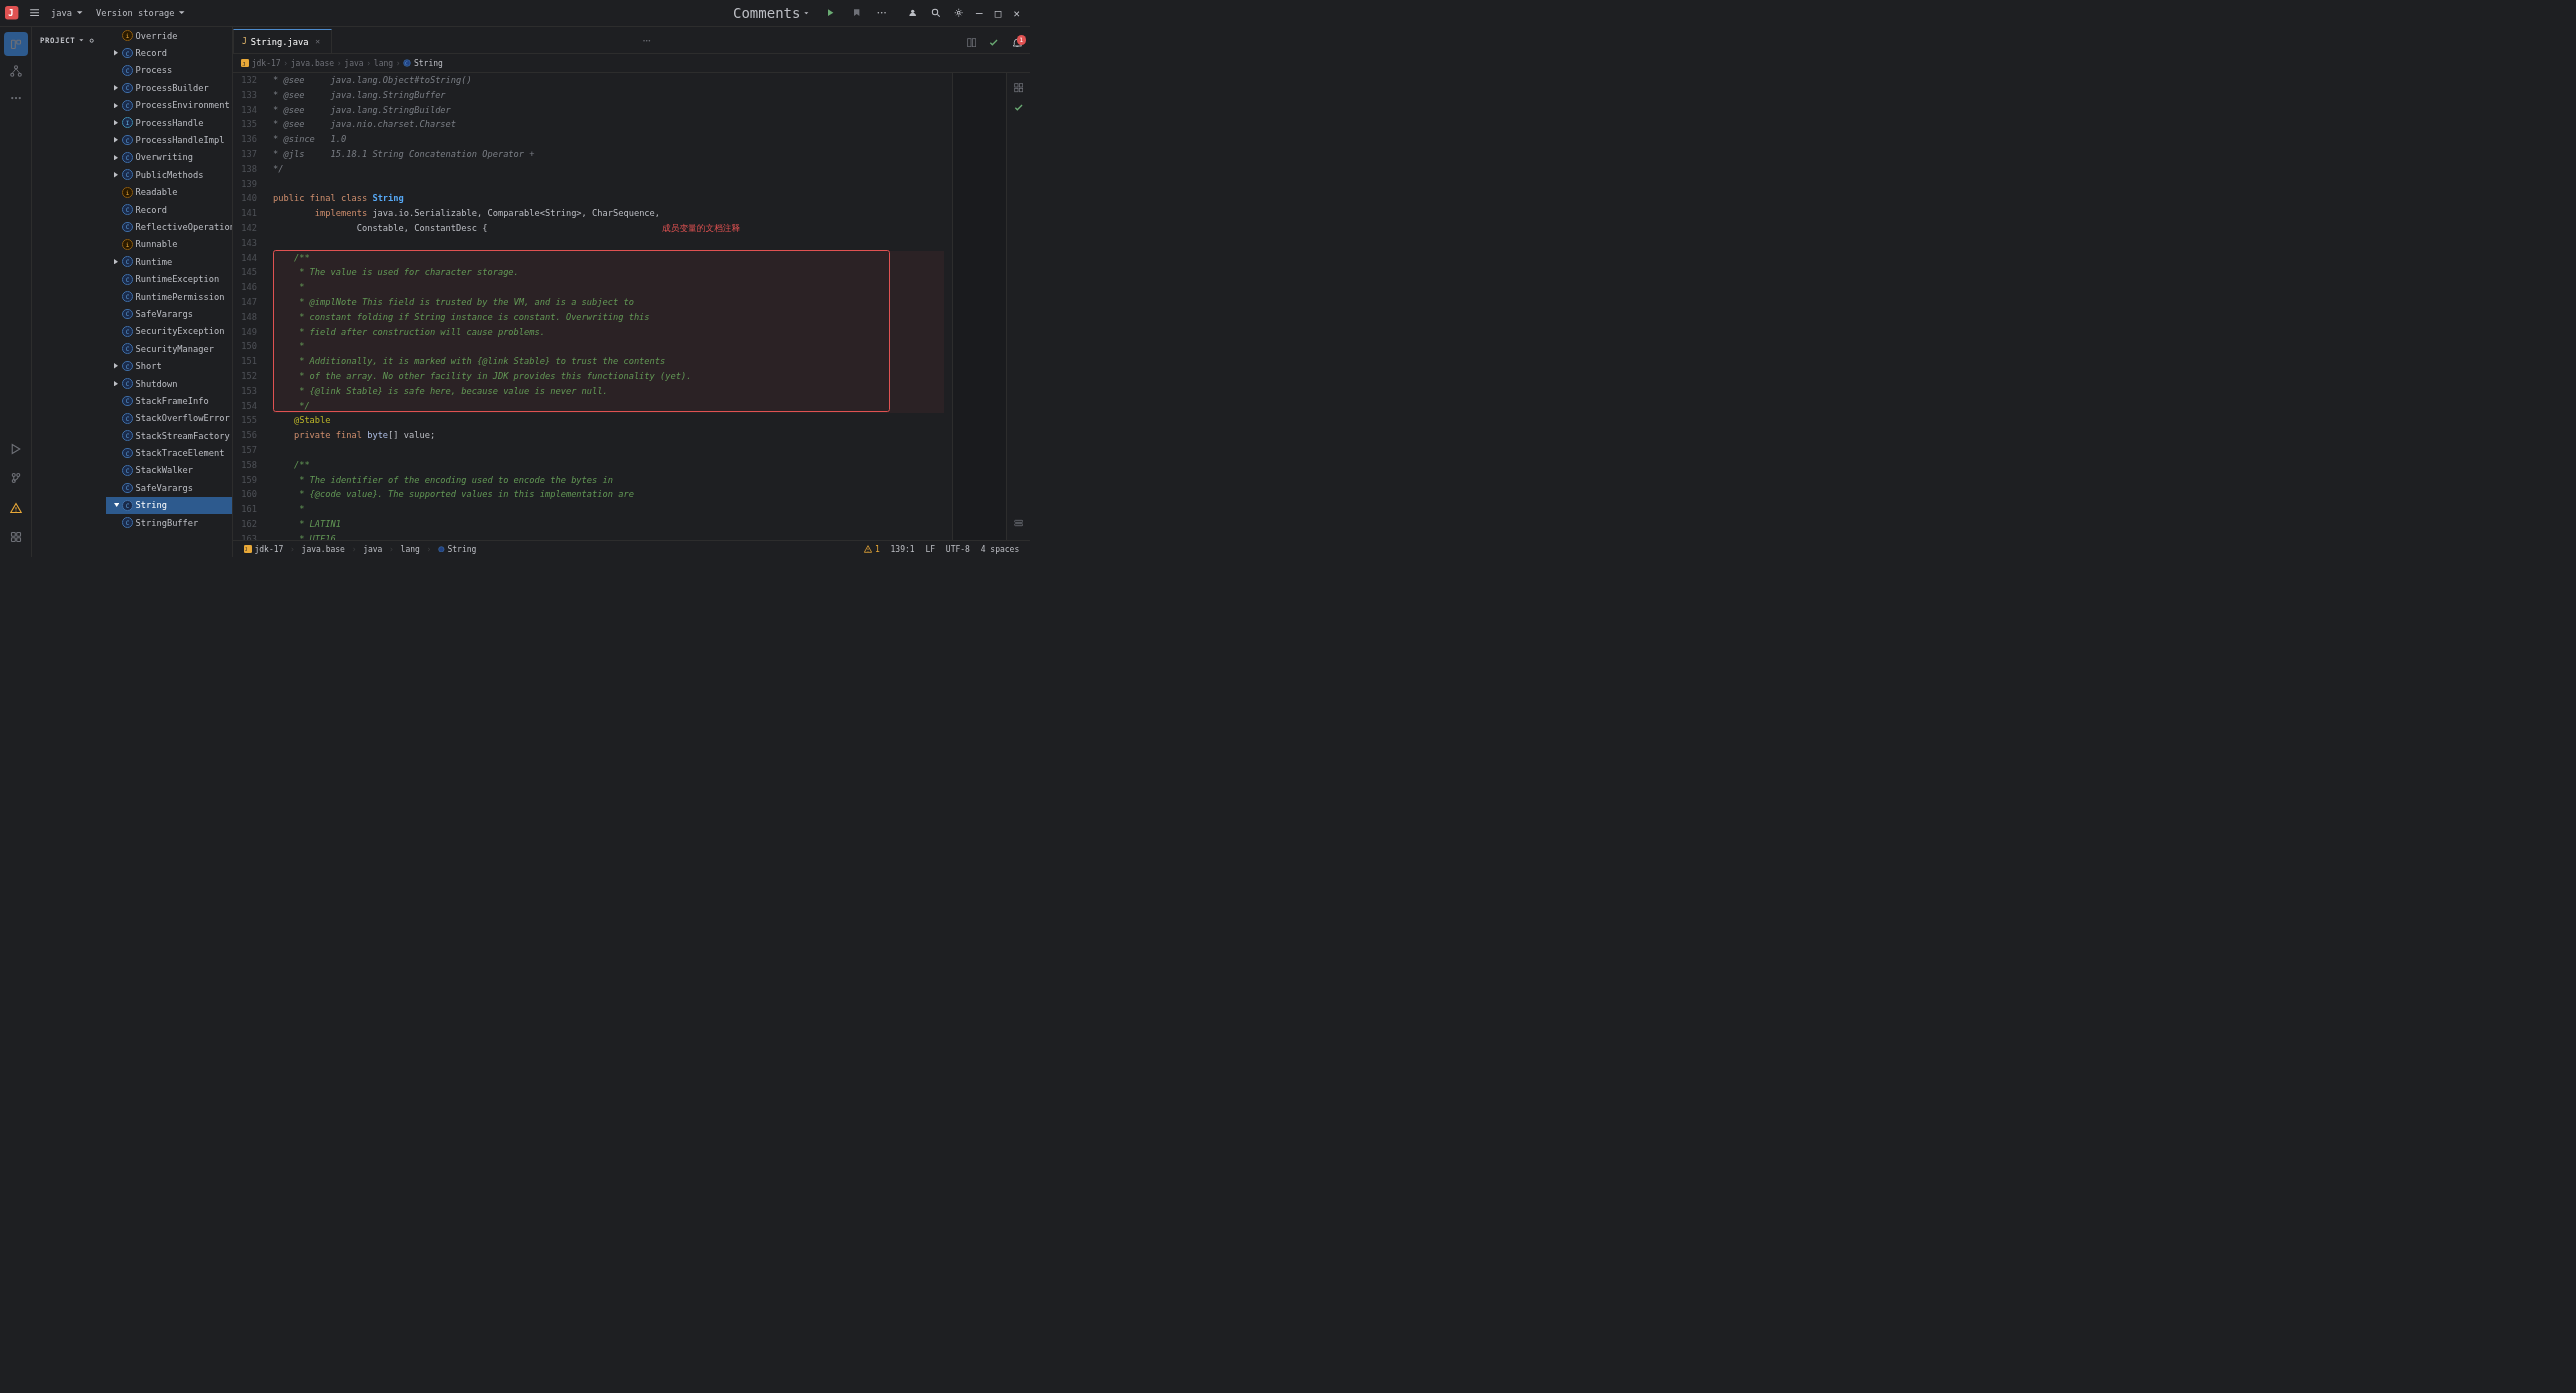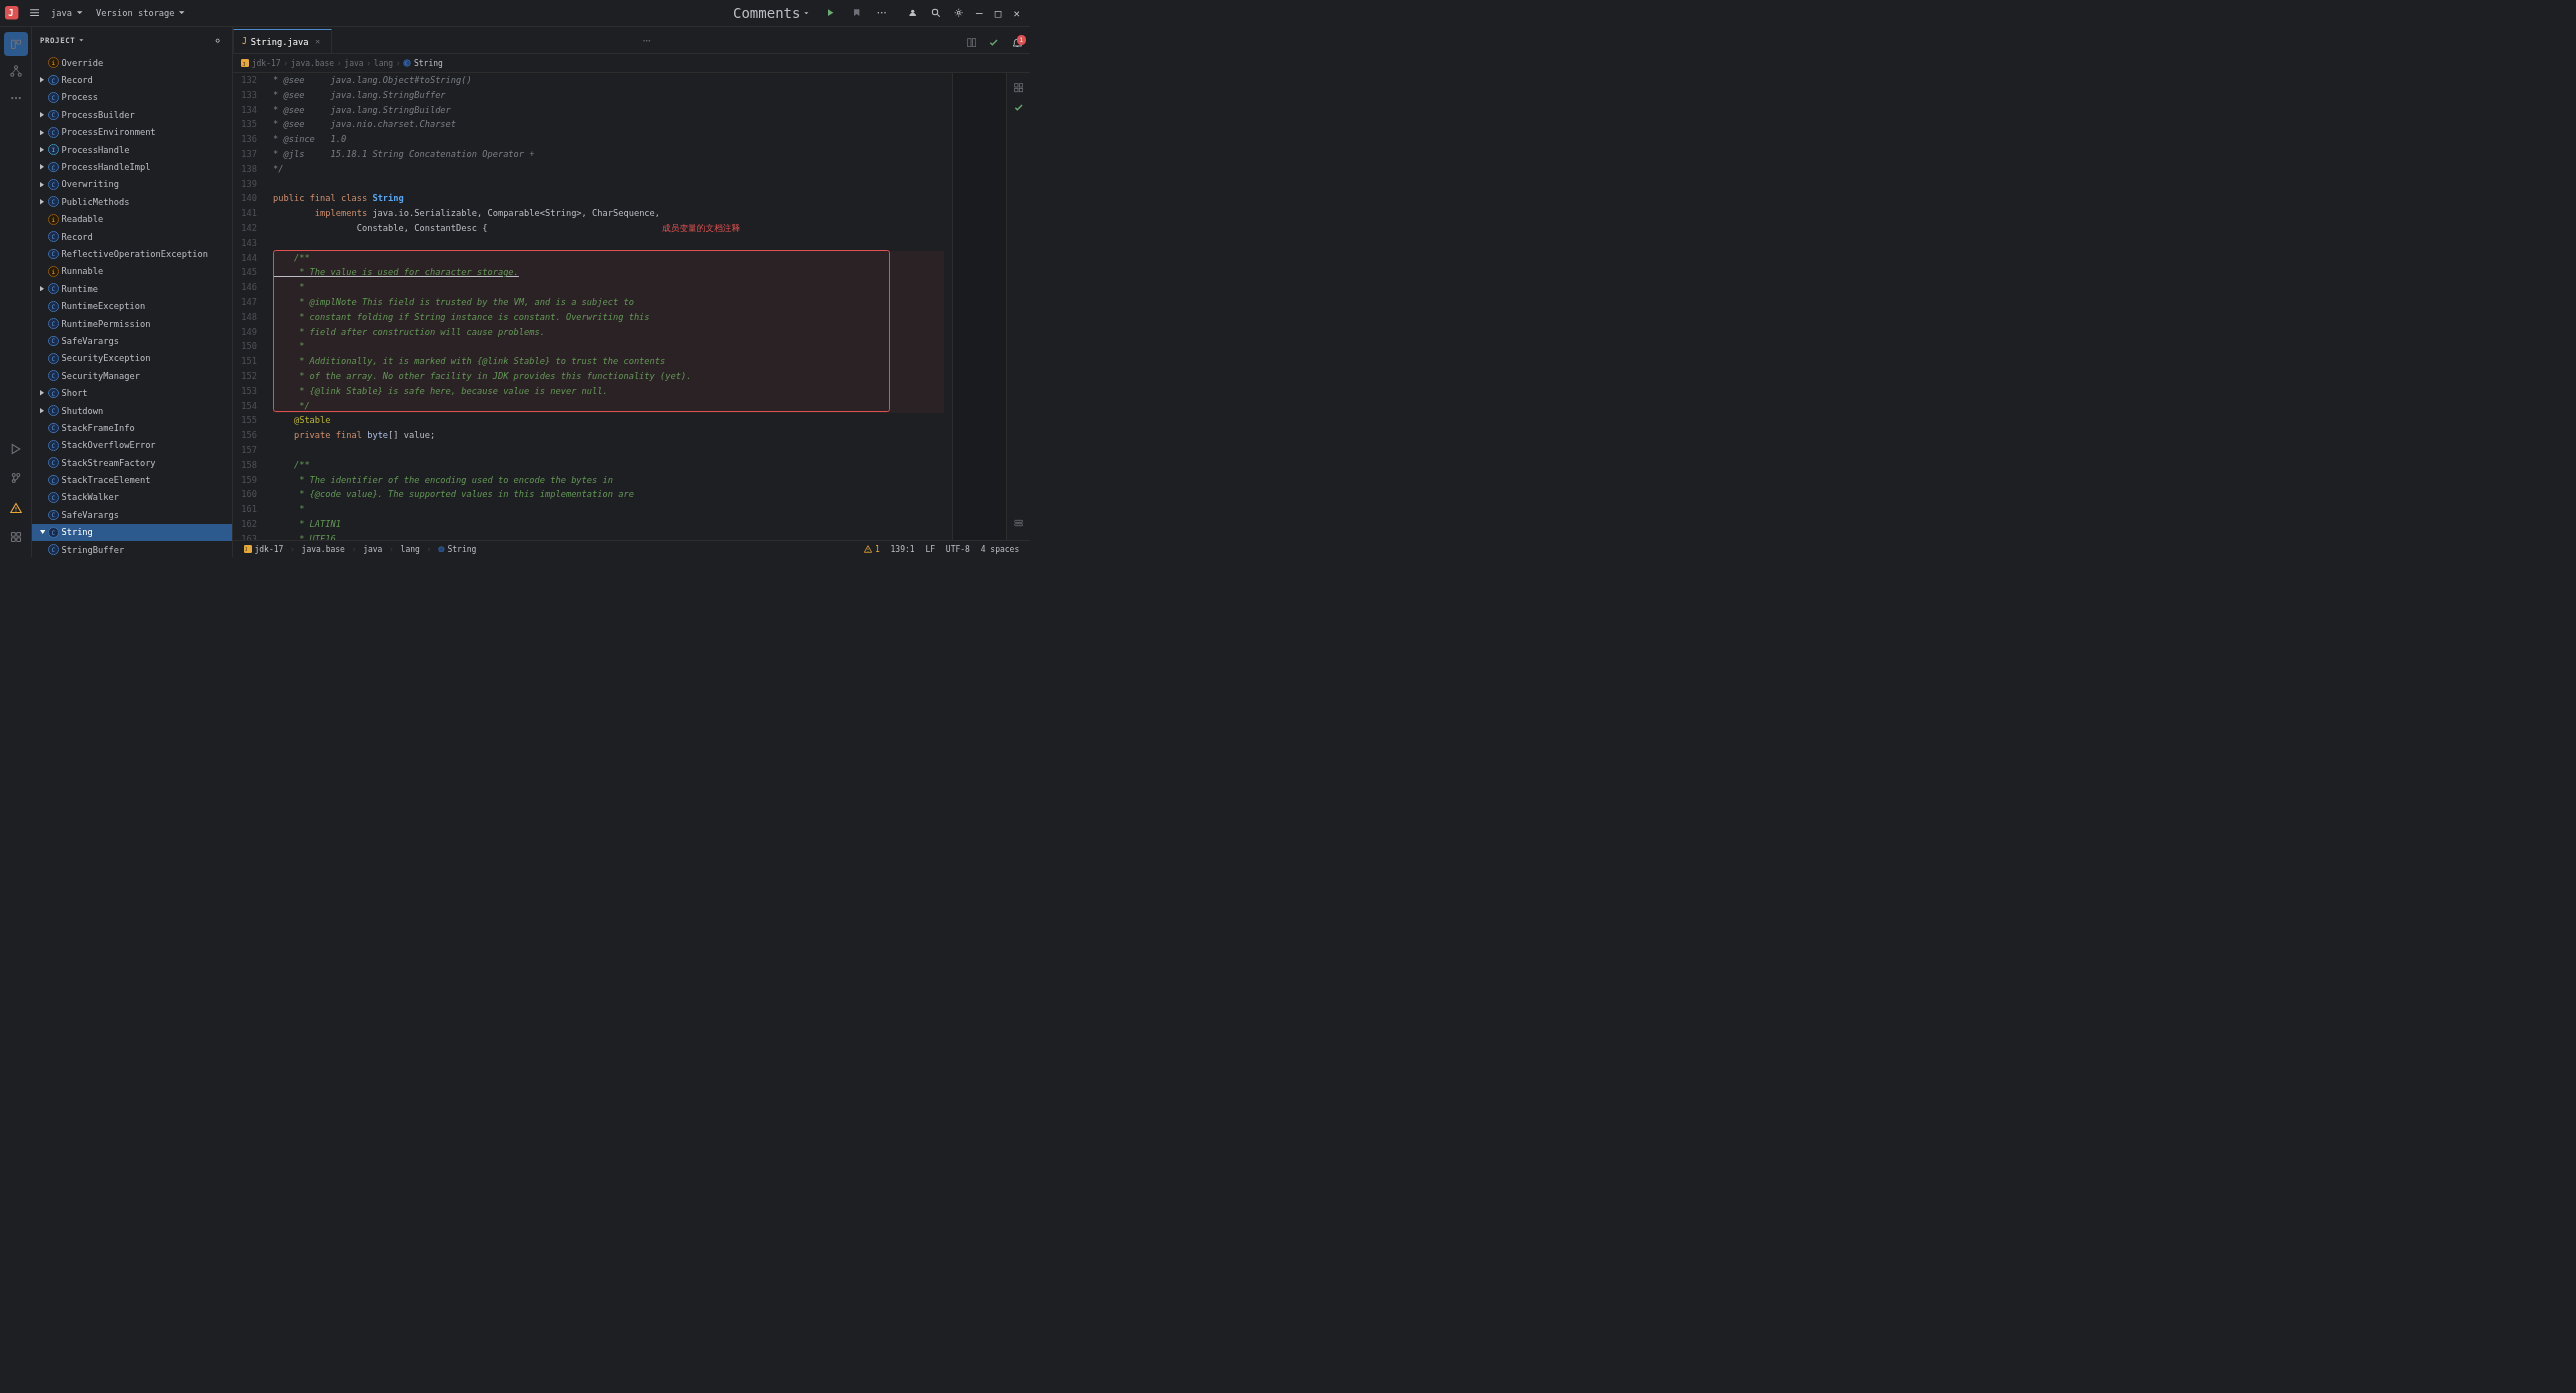--- a/index.html
+++ b/index.html
@@ -116,21 +116,21 @@
       flex-direction: column;
       align-items: center;
       gap: 2.7px;
     }
 
     
     .sidebar {
       width: 201px;
       background: #1e1f22;
       display: flex;
-      flex-direction: column;
+      flex-direction: row;
       border-right: 0.7px solid #2d2d2d;
       flex-shrink: 0;
       overflow: hidden;
     }
     .sidebar-header {
       height: 27px;
       display: flex;
       align-items: center;
       padding: 0 8px;
       font-size: 7.4px;
@@ -869,21 +869,21 @@
                   <div class="code-line" style=""><span class="comment">*&nbsp;@see&nbsp;&nbsp;&nbsp;&nbsp;&nbsp;java.nio.charset.Charset</span></div>
                   <div class="code-line" style=""><span class="comment">*&nbsp;@since&nbsp;&nbsp;&nbsp;1.0</span></div>
                   <div class="code-line" style=""><span class="comment">*&nbsp;@jls&nbsp;&nbsp;&nbsp;&nbsp;&nbsp;15.18.1&nbsp;String&nbsp;Concatenation&nbsp;Operator&nbsp;+</span></div>
                   <div class="code-line" style=""><span class="comment">*/</span></div>
                   <div class="code-line" style=""><span class="plain"></span></div>
                   <div class="code-line" style=""><span class="kw">public</span><span class="plain">&nbsp;</span><span class="kw">final</span><span class="plain">&nbsp;</span><span class="kw">class</span><span class="plain">&nbsp;</span><span class="bold-class">String</span></div>
                   <div class="code-line" style=""><span class="plain">&nbsp;&nbsp;&nbsp;&nbsp;&nbsp;&nbsp;&nbsp;&nbsp;</span><span class="kw">implements</span><span class="plain">&nbsp;java.io.Serializable,&nbsp;Comparable&lt;String&gt;,&nbsp;CharSequence,</span></div>
                   <div class="code-line" style=""><span class="plain">&nbsp;&nbsp;&nbsp;&nbsp;&nbsp;&nbsp;&nbsp;&nbsp;&nbsp;&nbsp;&nbsp;&nbsp;&nbsp;&nbsp;&nbsp;&nbsp;Constable,&nbsp;ConstantDesc&nbsp;{</span></div>
                   <div class="code-line" style=""><span class="plain"></span></div>
                   <div class="code-line" style="background:rgba(255,82,82,0.06);"><span class="javadoc">&nbsp;&nbsp;&nbsp;&nbsp;/**</span></div>
-                  <div class="code-line" style="background:rgba(255,82,82,0.06);text-decoration:underline;"><span class="javadoc">&nbsp;&nbsp;&nbsp;&nbsp;&nbsp;*&nbsp;The&nbsp;value&nbsp;is&nbsp;used&nbsp;for&nbsp;character&nbsp;storage.</span></div>
+                  <div class="code-line" style="background:rgba(255,82,82,0.06);"><span class="javadoc">&nbsp;&nbsp;&nbsp;&nbsp;&nbsp;*&nbsp;The&nbsp;value&nbsp;is&nbsp;used&nbsp;for&nbsp;character&nbsp;storage.</span></div>
                   <div class="code-line" style="background:rgba(255,82,82,0.06);"><span class="javadoc">&nbsp;&nbsp;&nbsp;&nbsp;&nbsp;*</span></div>
                   <div class="code-line" style="background:rgba(255,82,82,0.06);"><span class="javadoc">&nbsp;&nbsp;&nbsp;&nbsp;&nbsp;*&nbsp;@implNote&nbsp;This&nbsp;field&nbsp;is&nbsp;trusted&nbsp;by&nbsp;the&nbsp;VM,&nbsp;and&nbsp;is&nbsp;a&nbsp;subject&nbsp;to</span></div>
                   <div class="code-line" style="background:rgba(255,82,82,0.06);"><span class="javadoc">&nbsp;&nbsp;&nbsp;&nbsp;&nbsp;*&nbsp;constant&nbsp;folding&nbsp;if&nbsp;String&nbsp;instance&nbsp;is&nbsp;constant.&nbsp;Overwriting&nbsp;this</span></div>
                   <div class="code-line" style="background:rgba(255,82,82,0.06);"><span class="javadoc">&nbsp;&nbsp;&nbsp;&nbsp;&nbsp;*&nbsp;field&nbsp;after&nbsp;construction&nbsp;will&nbsp;cause&nbsp;problems.</span></div>
                   <div class="code-line" style="background:rgba(255,82,82,0.06);"><span class="javadoc">&nbsp;&nbsp;&nbsp;&nbsp;&nbsp;*</span></div>
                   <div class="code-line" style="background:rgba(255,82,82,0.06);"><span class="javadoc">&nbsp;&nbsp;&nbsp;&nbsp;&nbsp;*&nbsp;Additionally,&nbsp;it&nbsp;is&nbsp;marked&nbsp;with&nbsp;{@link&nbsp;Stable}&nbsp;to&nbsp;trust&nbsp;the&nbsp;contents</span></div>
                   <div class="code-line" style="background:rgba(255,82,82,0.06);"><span class="javadoc">&nbsp;&nbsp;&nbsp;&nbsp;&nbsp;*&nbsp;of&nbsp;the&nbsp;array.&nbsp;No&nbsp;other&nbsp;facility&nbsp;in&nbsp;JDK&nbsp;provides&nbsp;this&nbsp;functionality&nbsp;(yet).</span></div>
                   <div class="code-line" style="background:rgba(255,82,82,0.06);"><span class="javadoc">&nbsp;&nbsp;&nbsp;&nbsp;&nbsp;*&nbsp;{@link&nbsp;Stable}&nbsp;is&nbsp;safe&nbsp;here,&nbsp;because&nbsp;value&nbsp;is&nbsp;never&nbsp;null.</span></div>
                   <div class="code-line" style="background:rgba(255,82,82,0.06);"><span class="javadoc">&nbsp;&nbsp;&nbsp;&nbsp;&nbsp;*/</span></div>
                   <div class="code-line" style=""><span class="annotation">&nbsp;&nbsp;&nbsp;&nbsp;@Stable</span></div>

